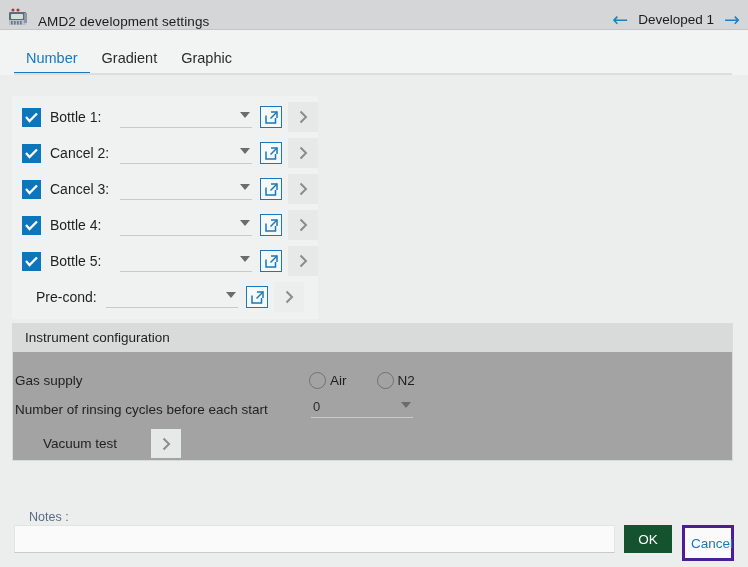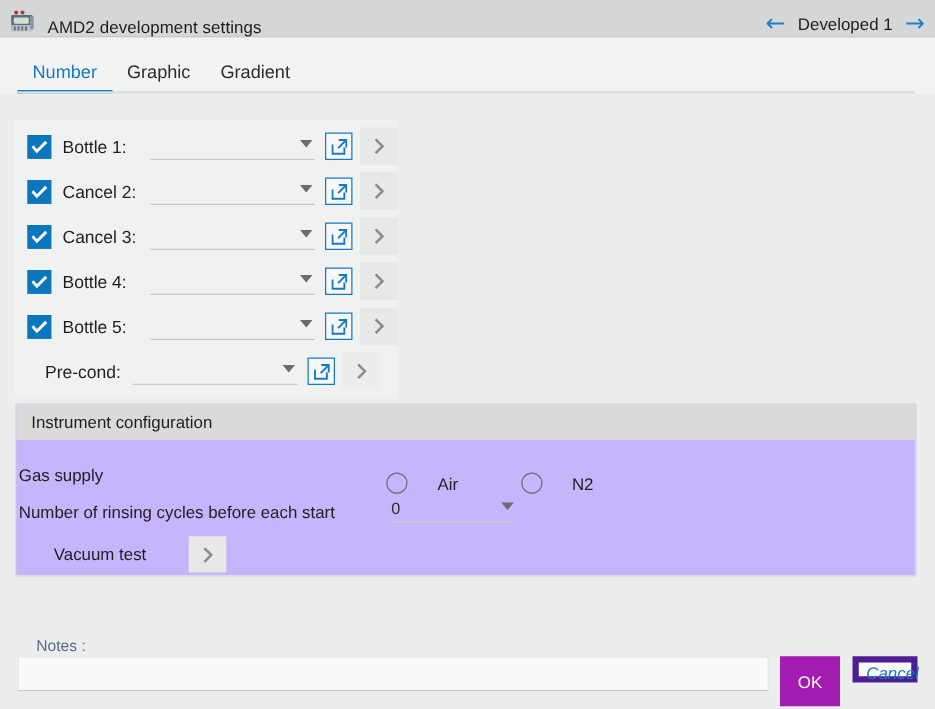--- a/index.html
+++ b/index.html
@@ -157,21 +157,21 @@
   .chevbtn svg{display:block;}
 
   .precond-row { padding-left: 24px; }
   .precond-row .row-label { margin-left:0; width: 64px; }
 
   
   .panel {
     position:absolute;
     left:12px; top:248px;
     width: 721px;
-    background:#c4b5fd;
+    background:#a3a3a3;
     border:1px solid #d9dada;
     border-top:none;
   }
   .panel-head {
     height:29px;
     background:#d9dada;
     display:flex; align-items:center;
     padding-left:12px;
     font-size:13.5px;
     color:#1f1f1f;
@@ -180,21 +180,21 @@
   .panel-body { padding: 14px 0 18px 0; height: 108px; position:relative; }
 
   .cfg-row {
     display:flex; align-items:center;
     height: 29px;
     padding-left: 2px;
   }
   .cfg-label { font-size:13.5px; color:#1f1f1f; }
   .gas-opts {
     position:absolute; left:296px; top:14px;
-    display:flex; align-items:flex-end; height:29px; gap:24px;
+    display:flex; align-items:center; height:29px; gap:4px;
   }
   .radio {
     width:17px;height:17px;border:1.6px solid #707274;
     border-radius:50%; background:transparent; cursor:pointer;
     flex:0 0 auto;
   }
   .radio-label{font-size:13.5px;color:#1f1f1f;margin-right:26px;}
   .rinse-combo {
     position:absolute; left:298px; top:44px;
     width:102px; height:22px;
@@ -219,34 +219,33 @@
     background:#fafafa;
     border:1px solid #e2e3e3;
     border-bottom:1px solid #c9cacb;
     font-family:"Liberation Sans",sans-serif;
     font-size:13px; color:#1f1f1f;
     padding:0 6px;
     outline:none;
   }
   .btn-ok {
     position:absolute; left:624px; top:450px;
-    width:48px;height:40px;
-    background:#a21caf; color:#ffffff;
+    width:48px;height:28px;
+    background:#14532d; color:#ffffff;
     border:none; cursor:pointer;
     font-family:"Liberation Sans",sans-serif;
     font-size:13.5px;
   }
   .btn-cancel {
     position:absolute; left:682px; top:450px;
-    width:52px;height:21px;
+    width:52px;height:36px;
     background:#fafafa; color:#1878c0;
-    border:5px solid #4c1d95; cursor:pointer;
+    border:3px solid #4c1d95; cursor:pointer;
     font-family:"Liberation Sans",sans-serif;
     font-size:13.5px;
-    font-style:italic;
   }
 </style>
 </head>
 <body>
 
 <div class="titlebar">
   <div class="app-icon">
     <svg width="24" height="22" viewBox="0 0 24 22">
       <rect x="3" y="5" width="17" height="12" rx="1" fill="#5d6b80"></rect>
       <rect x="3" y="13" width="17" height="5" fill="#b9c0cc"></rect>
@@ -263,22 +262,22 @@
   <div class="title-text">AMD2 development settings</div>
   <div class="nav-right">
     <span class="nav-arrow">←</span>
     <span class="nav-label">Developed 1</span>
     <span class="nav-arrow">→</span>
   </div>
 </div>
 
 <div class="tabbar">
   <div class="tab active">Number</div>
+  <div class="tab">Gradient</div>
   <div class="tab">Graphic</div>
-  <div class="tab">Gradient</div>
   <div class="tabline"></div>
 </div>
 
 <div class="content">
 
   <div class="bottle-strip">
 
     <div class="row">
       <div class="chk">
         <svg width="13" height="11" viewBox="0 0 13 11">

